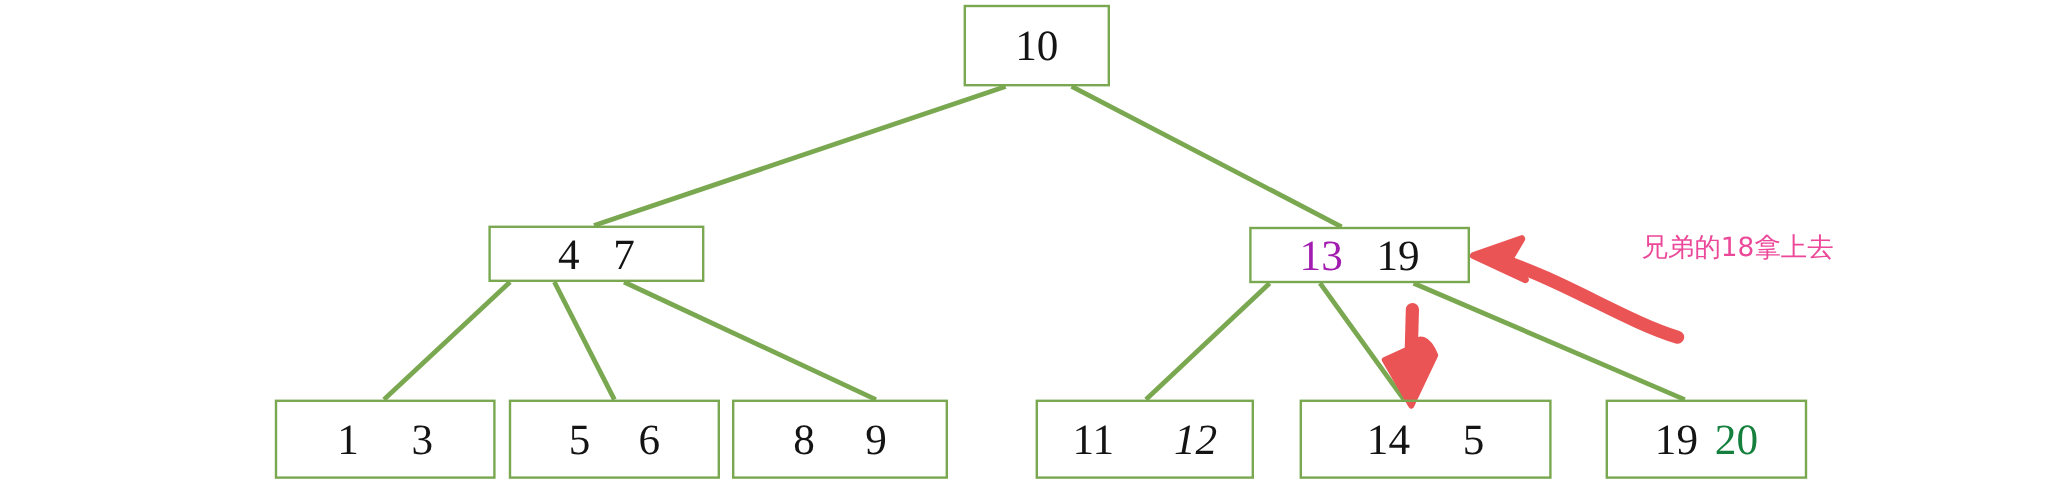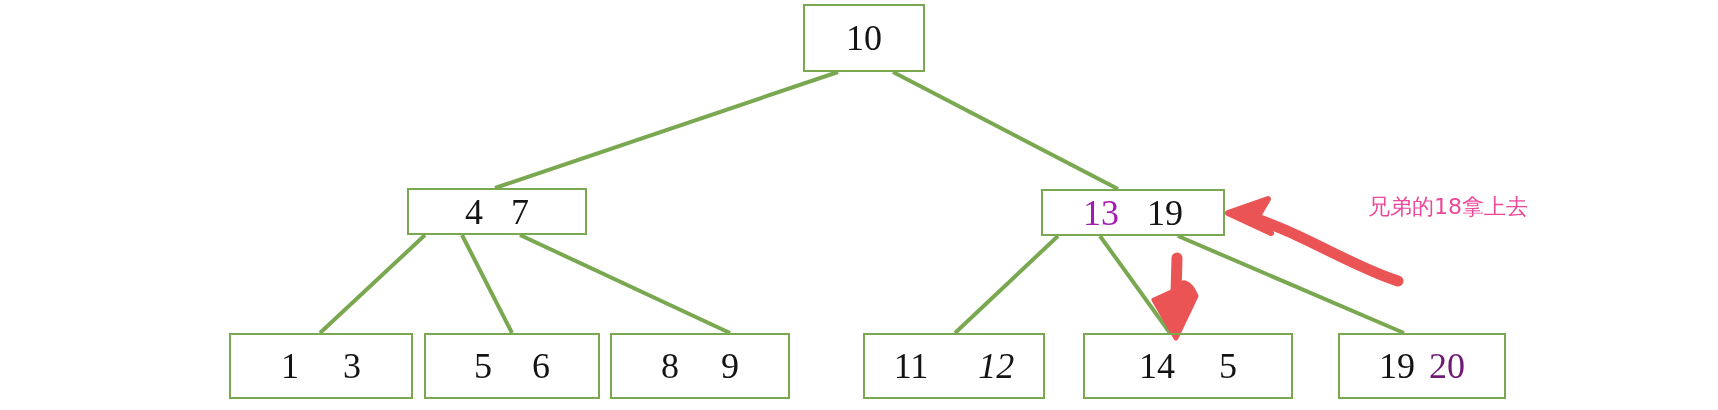--- a/index.html
+++ b/index.html
@@ -74,20 +74,20 @@
 
   <div id="nodes-layer">
       <div class="node" style="left: 803px; top: 4px; width: 122px; height: 68px; border-color: rgb(122, 168, 81);"><div class="keys" style="gap: 0px;"><span class="key" style="color: rgb(20, 20, 20);">10</span></div></div>
       <div class="node" style="left: 407px; top: 188px; width: 180px; height: 47px; border-color: rgb(122, 168, 81);"><div class="keys" style="gap: 28px;"><span class="key" style="color: rgb(20, 20, 20);">4</span><span class="key" style="color: rgb(20, 20, 20);">7</span></div></div>
       <div class="node" style="left: 1041px; top: 189px; width: 184px; height: 47px; border-color: rgb(122, 168, 81);"><div class="keys" style="gap: 28px;"><span class="key" style="color: #a21caf;">13</span><span class="key" style="color: rgb(20, 20, 20);">19</span></div></div>
       <div class="node" style="left: 229px; top: 333px; width: 184px; height: 66px; border-color: rgb(122, 168, 81);"><div class="keys" style="gap: 44px;"><span class="key" style="color: rgb(20, 20, 20);">1</span><span class="key" style="color: rgb(20, 20, 20);">3</span></div></div>
       <div class="node" style="left: 424px; top: 333px; width: 176px; height: 66px; border-color: rgb(122, 168, 81);"><div class="keys" style="gap: 40px;"><span class="key" style="color: rgb(20, 20, 20);">5</span><span class="key" style="color: rgb(20, 20, 20);">6</span></div></div>
       <div class="node" style="left: 610px; top: 333px; width: 180px; height: 66px; border-color: rgb(122, 168, 81);"><div class="keys" style="gap: 42px;"><span class="key" style="color: rgb(20, 20, 20);">8</span><span class="key" style="color: rgb(20, 20, 20);">9</span></div></div>
       <div class="node" style="left: 863px; top: 333px; width: 182px; height: 66px; border-color: rgb(122, 168, 81);"><div class="keys" style="gap: 50px;"><span class="key" style="color: rgb(20, 20, 20);">11</span><span class="key" style="color: rgb(20, 20, 20); font-style: italic;">12</span></div></div>
       <div class="node" style="left: 1083px; top: 333px; width: 210px; height: 66px; border-color: rgb(122, 168, 81);"><div class="keys" style="gap: 44px;"><span class="key" style="color: rgb(20, 20, 20);">14</span><span class="key" style="color: rgb(20, 20, 20);">5</span></div></div>
-      <div class="node" style="left: 1338px; top: 333px; width: 168px; height: 66px; border-color: rgb(122, 168, 81);"><div class="keys" style="gap: 14px;"><span class="key" style="color: rgb(20, 20, 20);">19</span><span class="key" style="color: #701a75;">20</span></div></div>
+      <div class="node" style="left: 1338px; top: 333px; width: 168px; height: 66px; border-color: rgb(122, 168, 81);"><div class="keys" style="gap: 14px;"><span class="key" style="color: rgb(20, 20, 20);">19</span><span class="key" style="color: #15803d;">20</span></div></div>
     </div>
 
   <div class="annotation" style="left: 1368px; top: 132px; color: #ec4899;">
     <div>兄弟的18拿上去</div>
   </div>
 
 </div>
 
 </body></html>

